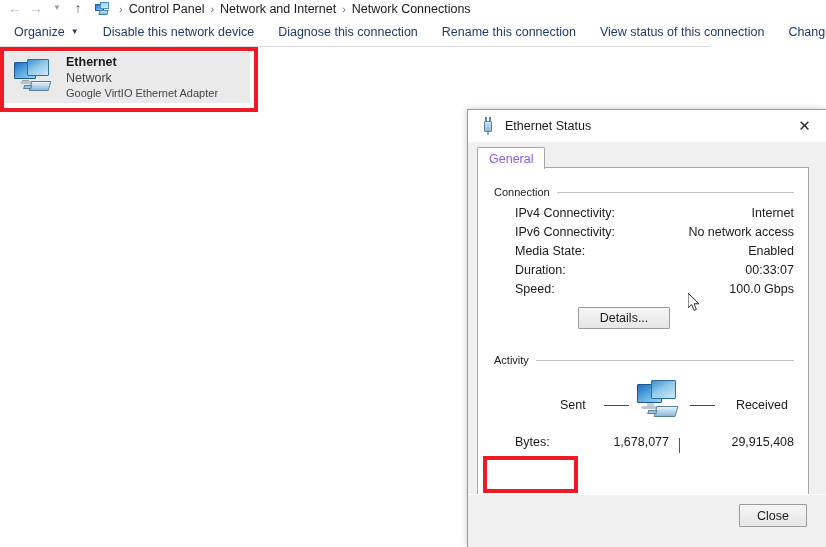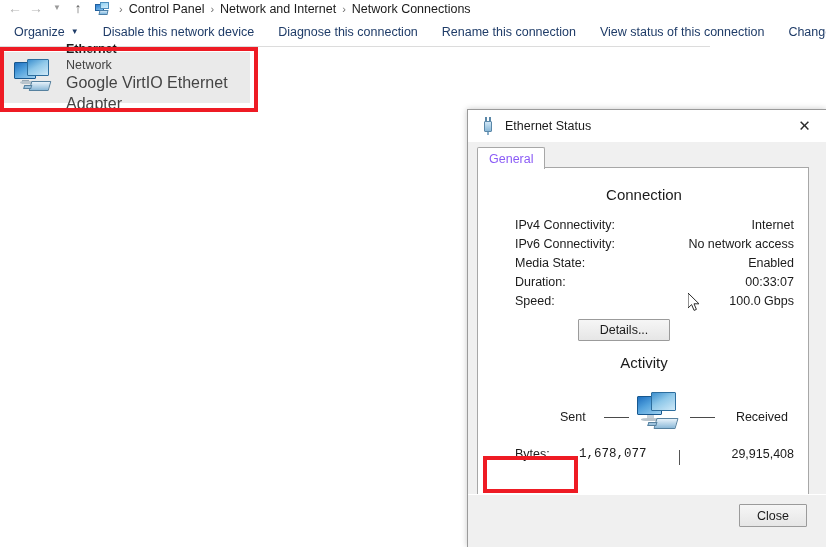--- a/index.html
+++ b/index.html
@@ -105,21 +105,21 @@
     border:1px solid #56819f;box-sizing:border-box;
     transform:skewX(-16deg);border-radius:1px;
   }
   .conn-icon .cab:after{
     content:"";position:absolute;left:-7px;top:3px;width:8px;height:4px;
     background:#9fc3dd;border:1px solid #56819f;box-sizing:border-box;
   }
   .conn-text{display:flex;flex-direction:column;justify-content:center;line-height:1.28;}
   .conn-name{font-size:12.5px;font-weight:bold;color:#1b1b1b;}
   .conn-sub{font-size:12.5px;color:#444;}
-  .conn-sub2{font-size:16px;color:#444;}
+  .conn-sub2{font-size:11px;color:#444;}
 
   
   .redbox{position:absolute;border:4px solid #ee1b24;box-sizing:border-box;pointer-events:none;}
   #redbox-conn{left:0px;top:47px;width:258px;height:65px;}
   #redbox-props{left:483px;top:456px;width:95px;height:37px;border-width:4px;}
 
   
   #dialog{
     position:absolute;left:467px;top:109px;width:359px;height:438px;
     background:#f0f0f0;
@@ -178,21 +178,21 @@
   .tabpanel{
     position:absolute;left:9px;top:25px;width:332px;height:354px;
     background:#ffffff;border:1px solid #a7a7a7;box-sizing:border-box;
   }
   .tabpanel:before{
     content:"";position:absolute;left:0px;top:-1px;width:53px;height:1px;background:#ffffff;
   }
 
   .group{position:absolute;left:16px;width:300px;}
   .group-hd{
-    display:flex;align-items:center;gap:7px;font-size:15px;color:#1b1b1b;flex-direction:column;
+    display:flex;align-items:center;gap:7px;font-size:11px;color:#1b1b1b;
   }
   .group-hd .rule{flex:1;height:1px;background:#c0c0c0;}
 
   .rows{margin-top:5px;}
   .row{
     display:flex;justify-content:space-between;align-items:center;
     font-size:12.5px;color:#1b1b1b;height:19px;padding-left:21px;
   }
   .row .lbl{white-space:nowrap;}
   .row .val{white-space:nowrap;text-align:right;padding-left:48px;}
@@ -237,21 +237,21 @@
   }
   .act-icon .cab:after{
     content:"";position:absolute;left:-8px;top:3px;width:9px;height:4px;
     background:#9fc3dd;border:1px solid #56819f;box-sizing:border-box;
   }
   .bytes-row{
     position:absolute;top:72px;left:0;width:100%;
     display:flex;align-items:center;font-size:12.5px;color:#1b1b1b;
   }
   .bytes-lbl{position:absolute;left:21px;}
-  .bytes-sent{position:absolute;left:85px;width:90px;text-align:left;font-family:Liberation Mono, monospace;}
+  .bytes-sent{position:absolute;left:85px;width:90px;text-align:right;}
   .bytes-recv{position:absolute;right:0px;width:110px;text-align:right;}
   .bytes-div{position:absolute;left:185px;top:-4px;width:1px;height:15px;background:#555;}
 
   .dlg-footer{
     position:absolute;left:0;bottom:0;width:100%;height:53px;
     background:#f0f0f0;
     border-top:1px solid #ffffff;
   }
   #close-button{
     position:absolute;right:19px;top:9px;width:68px;height:23px;

